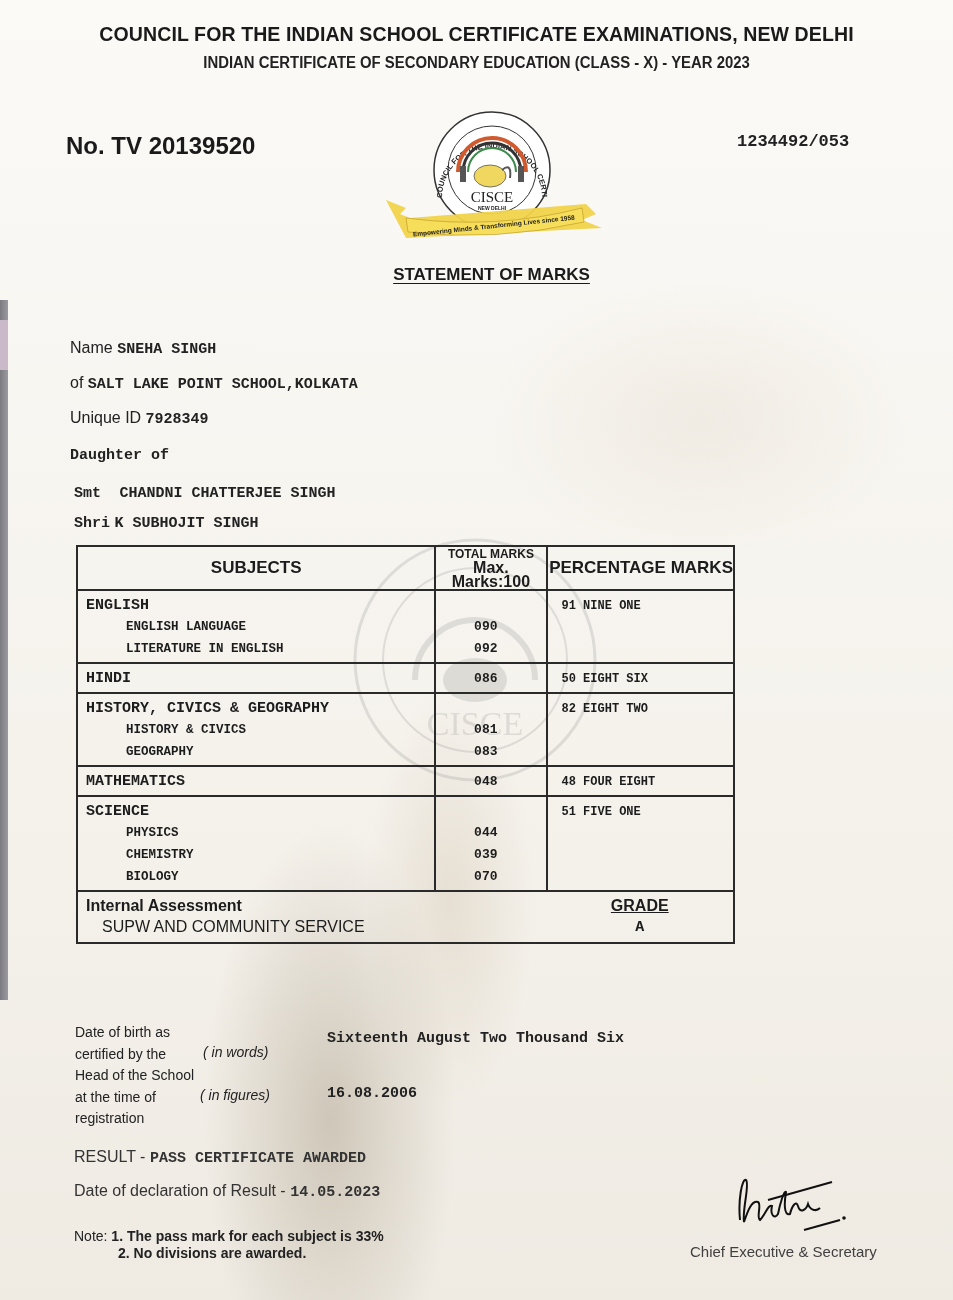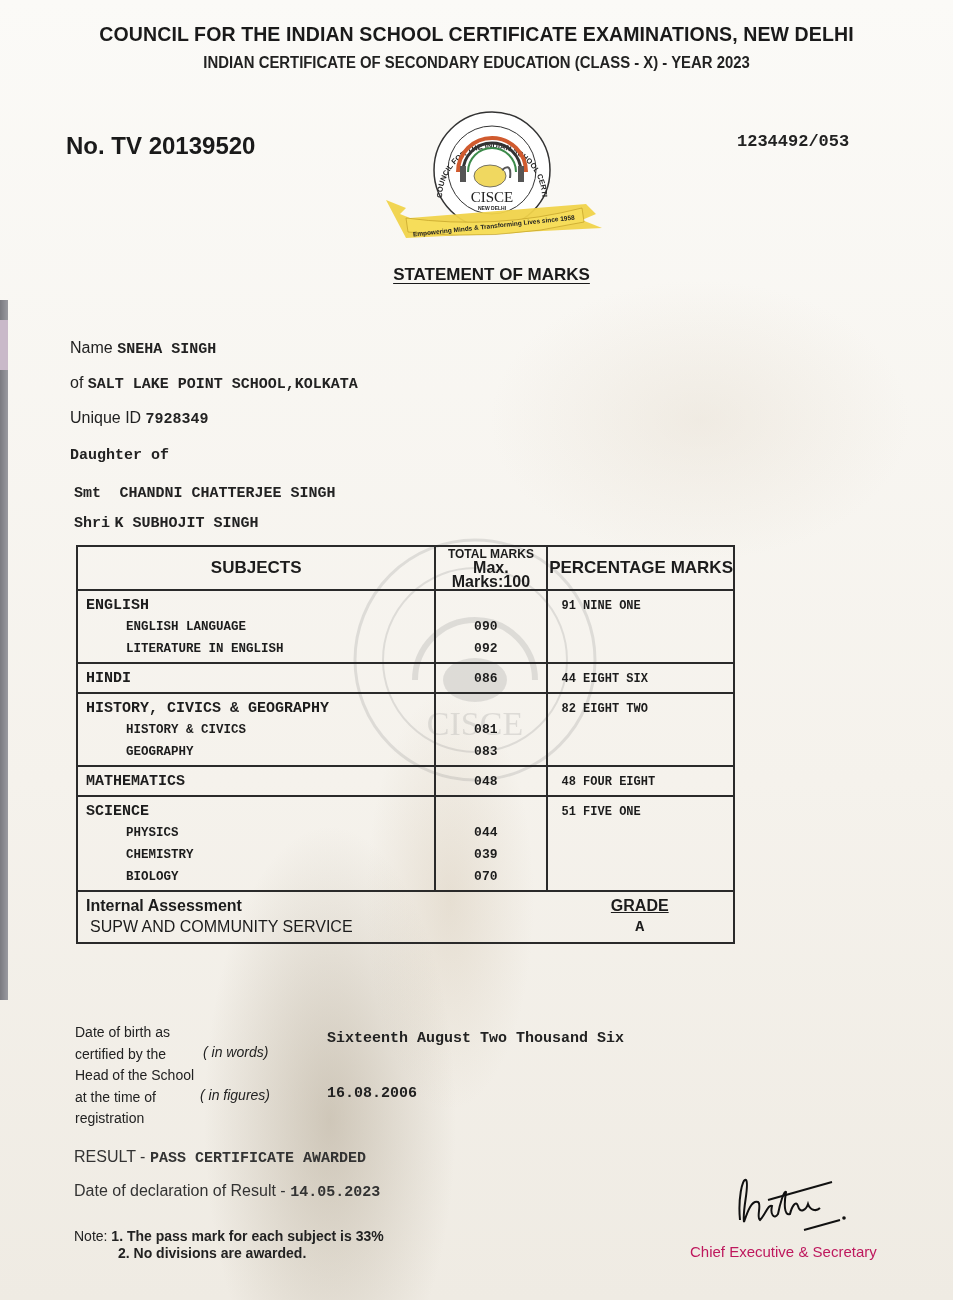--- a/index.html
+++ b/index.html
@@ -64,34 +64,34 @@
   th.c1 { font-size: 17px; text-align: center; }
   th.c2 { font-size: 12px; text-align: center; line-height: 14px; }
   th.c2 small { display: block; font-size: 16px; }
   th.c3 { font-size: 17px; text-align: right; }
   .subj-main { font-family: "Liberation Mono", monospace; font-weight: bold; font-size: 15px; padding-left: 8px; height: 21px; line-height: 21px; }
   .subj-sub { font-family: "Liberation Mono", monospace; font-weight: bold; font-size: 12.5px; padding-left: 48px; height: 22px; line-height: 22px; }
   .mark { font-family: "Liberation Mono", monospace; font-weight: bold; font-size: 13px; text-align: right; padding-right: 48px; height: 22px; line-height: 22px; }
   .pct { font-family: "Liberation Mono", monospace; font-weight: bold; font-size: 12px; padding-left: 14px; line-height: 22px; }
   td.cell { padding-top: 4px; padding-bottom: 2px; }
   .ia-label { font-size: 16px; font-weight: bold; padding-left: 8px; line-height: 20px; }
-  .ia-sub { font-size: 16px; padding-left: 12px; line-height: 22px; }
+  .ia-sub { font-size: 16px; padding-left: 24px; line-height: 22px; }
   .grade-head { font-size: 16px; font-weight: bold; text-align: center; line-height: 20px; text-decoration: underline; }
   .grade-val { font-family: "Liberation Mono", monospace; font-weight: bold; font-size: 15px; text-align: center; line-height: 24px; }
 
   .dob-label { position: absolute; left: 75px; top: 1022px; font-size: 14px; line-height: 21.5px; color: #222; }
   .dob-hint { position: absolute; font-size: 14px; font-style: italic; color: #222; }
   .dob-val { position: absolute; left: 327px; font-family: "Liberation Mono", monospace; font-weight: bold; font-size: 15px; color: #222; }
 
   .result { position: absolute; left: 74px; top: 1148px; font-size: 16px; color: #333; }
   .decl { position: absolute; left: 74px; top: 1182px; font-size: 16px; color: #333; }
   .note { position: absolute; left: 74px; top: 1228px; font-size: 14px; color: #222; line-height: 17px; }
   .note b { font-weight: bold; }
   .sign { position: absolute; left: 720px; top: 1170px; width: 140px; height: 65px; }
-  .sign-title { position: absolute; left: 690px; top: 1243px; font-size: 15px; color: #be185d; }
+  .sign-title { position: absolute; left: 690px; top: 1243px; font-size: 15px; color: #404040; }
 
   .wm { position: absolute; left: 345px; top: 530px; width: 260px; height: 260px; opacity: 0.22; }
 </style>
 </head>
 <body>
 
 <div class="paper"></div>
 <div class="left-edge"></div>
 <div class="left-edge-top"></div>
 
@@ -185,21 +185,21 @@
         </td>
       </tr>
       <tr>
         <td class="c1 cell">
           <div class="subj-main">HINDI</div>
         </td>
         <td class="c2 cell">
           <div class="mark" style="height:21px;line-height:21px">086</div>
         </td>
         <td class="c3 cell">
-          <div class="pct">44 EIGHT SIX</div>
+          <div class="pct">50 EIGHT SIX</div>
         </td>
       </tr>
       <tr>
         <td class="c1 cell">
           <div class="subj-main">HISTORY, CIVICS &amp; GEOGRAPHY</div>
           <div class="subj-sub">HISTORY &amp; CIVICS</div>
           <div class="subj-sub">GEOGRAPHY</div>
         </td>
         <td class="c2 cell">
           <div style="height:21px"></div>

